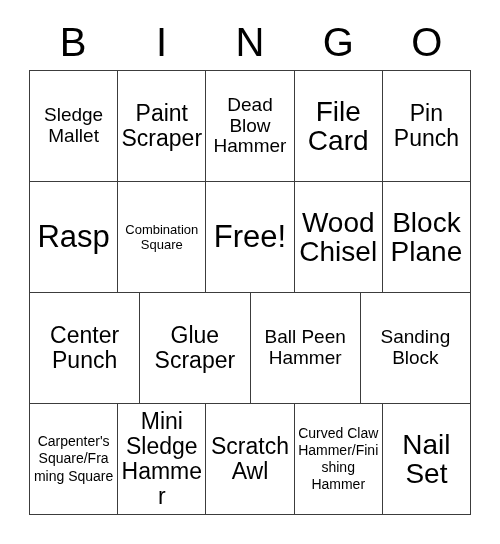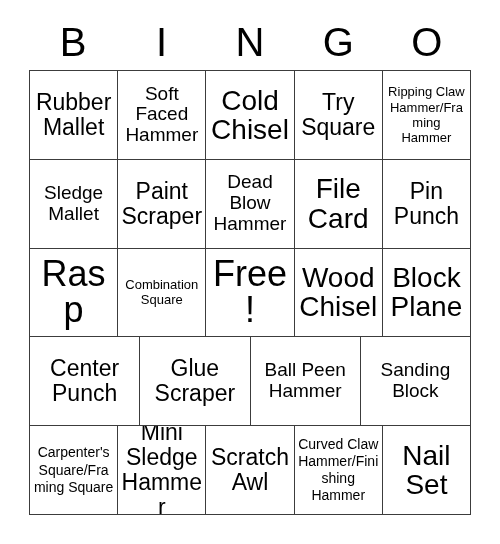--- a/index.html
+++ b/index.html
@@ -80,58 +80,41 @@
   .cell-text {
     display: block;
     width: 100%;
     line-height: 1.04;
     word-wrap: break-word;
     hyphens: none;
   }
 
   
   .sz-xl .cell-text { font-size: 34px; line-height: 1.0; }
-  .sz-lg .cell-text { font-size: 36px; line-height: 1.02; }
+  .sz-lg .cell-text { font-size: 31px; line-height: 1.02; }
   .sz-ml .cell-text { font-size: 28px; line-height: 1.05; }
   .sz-md .cell-text { font-size: 23px; line-height: 1.08; }
   .sz-sm .cell-text { font-size: 19px; line-height: 1.1; }
   .sz-xs .cell-text { font-size: 13px; line-height: 1.18; }
   .sz-xxs .cell-text { font-size: 14px; line-height: 1.22; }
 </style>
 </head>
 <body>
 
 <div id="card">
 
   <div id="bingo-header">
       <div class="header-letter">B</div>
       <div class="header-letter">I</div>
       <div class="header-letter">N</div>
       <div class="header-letter">G</div>
       <div class="header-letter">O</div>
     </div>
 
   <div id="bingo-grid">
-      <div class="grid-row">
-        <div class="cell sz-md">
-          <span class="cell-text">Rubber Mallet</span>
-        </div>
-        <div class="cell sz-sm">
-          <span class="cell-text">Soft Faced Hammer</span>
-        </div>
-        <div class="cell sz-ml">
-          <span class="cell-text">Cold Chisel</span>
-        </div>
-        <div class="cell sz-md">
-          <span class="cell-text">Try Square</span>
-        </div>
-        <div class="cell sz-xs">
-          <span class="cell-text">Ripping Claw Hammer/Framing Hammer</span>
-        </div>
-      </div>
       <div class="grid-row">
         <div class="cell sz-sm">
           <span class="cell-text">Sledge Mallet</span>
         </div>
         <div class="cell sz-md">
           <span class="cell-text">Paint Scraper</span>
         </div>
         <div class="cell sz-sm">
           <span class="cell-text">Dead Blow Hammer</span>
         </div>

